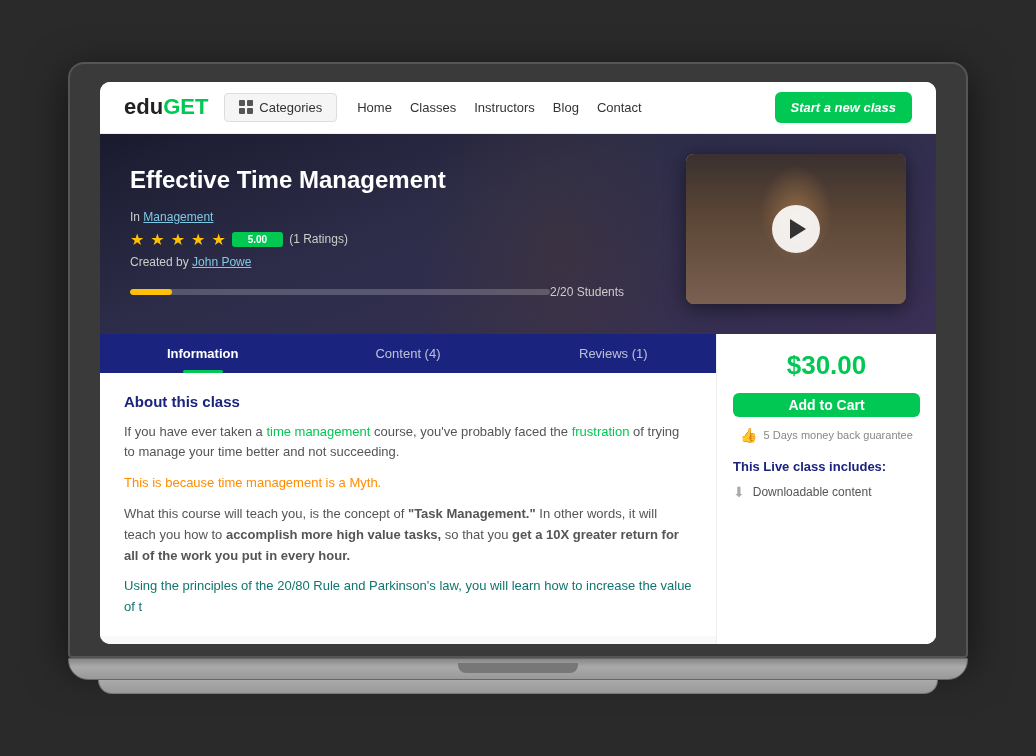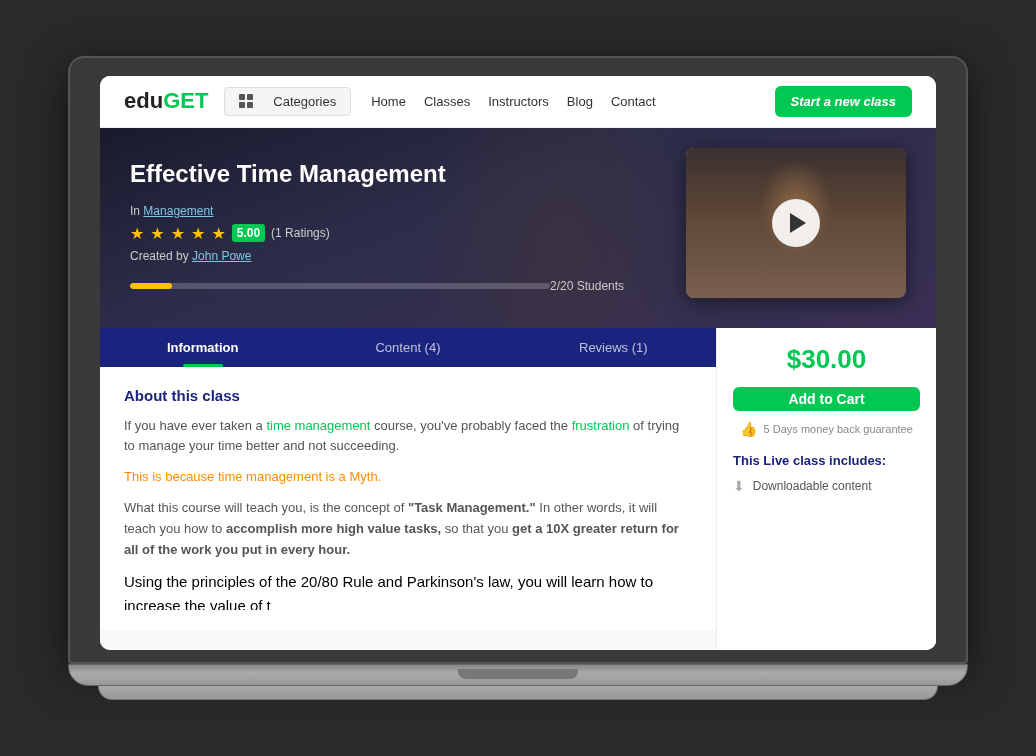--- a/index.html
+++ b/index.html
@@ -82,21 +82,21 @@
 
     .logo-get {
       font-size: 22px;
       font-weight: 800;
       color: #00c853;
     }
 
     .categories-btn {
       display: flex;
       align-items: center;
-      gap: 20px;
+      gap: 6px;
       background: #f5f5f5;
       border: 1px solid #ddd;
       border-radius: 4px;
       padding: 6px 14px;
       cursor: pointer;
       font-size: 13px;
       color: #333;
       margin-right: 20px;
     }
 
@@ -190,23 +190,23 @@
     }
 
     .star {
       color: #ffc107;
       font-size: 16px;
     }
 
     .rating-badge {
       background: #00c853;
       color: #fff;
-      font-size: 12px;
+      font-size: 10px;
       font-weight: 700;
-      padding: 2px 5px;
+      padding: 2px 16px;
       border-radius: 3px;
     }
 
     .rating-count {
       color: #ccc;
       font-size: 12px;
     }
 
     .created-by {
       font-size: 12px;
@@ -301,21 +301,21 @@
     }
 
     
     .main-area {
       display: flex;
       background: #f8f9fa;
     }
 
     .content-left {
       flex: 1;
-      padding: 0 0 20px 0;
+      padding: 0 0 8px 0;
     }
 
     .sidebar-right {
       width: 220px;
       padding: 16px;
       background: #fff;
       border-left: 1px solid #eee;
     }
 
     
@@ -380,22 +380,22 @@
     }
 
     .description-orange {
       font-size: 13px;
       color: #ff8c00;
       line-height: 1.6;
       margin-bottom: 10px;
     }
 
     .description-last {
-      font-size: 15px;
-      color: #000000;
+      font-size: 13px;
+      color: #0f766e;
       line-height: 1.6;
       overflow: hidden;
       max-height: 40px;
     }
 
     
     .price {
       font-size: 26px;
       font-weight: 800;
       color: #00c853;

